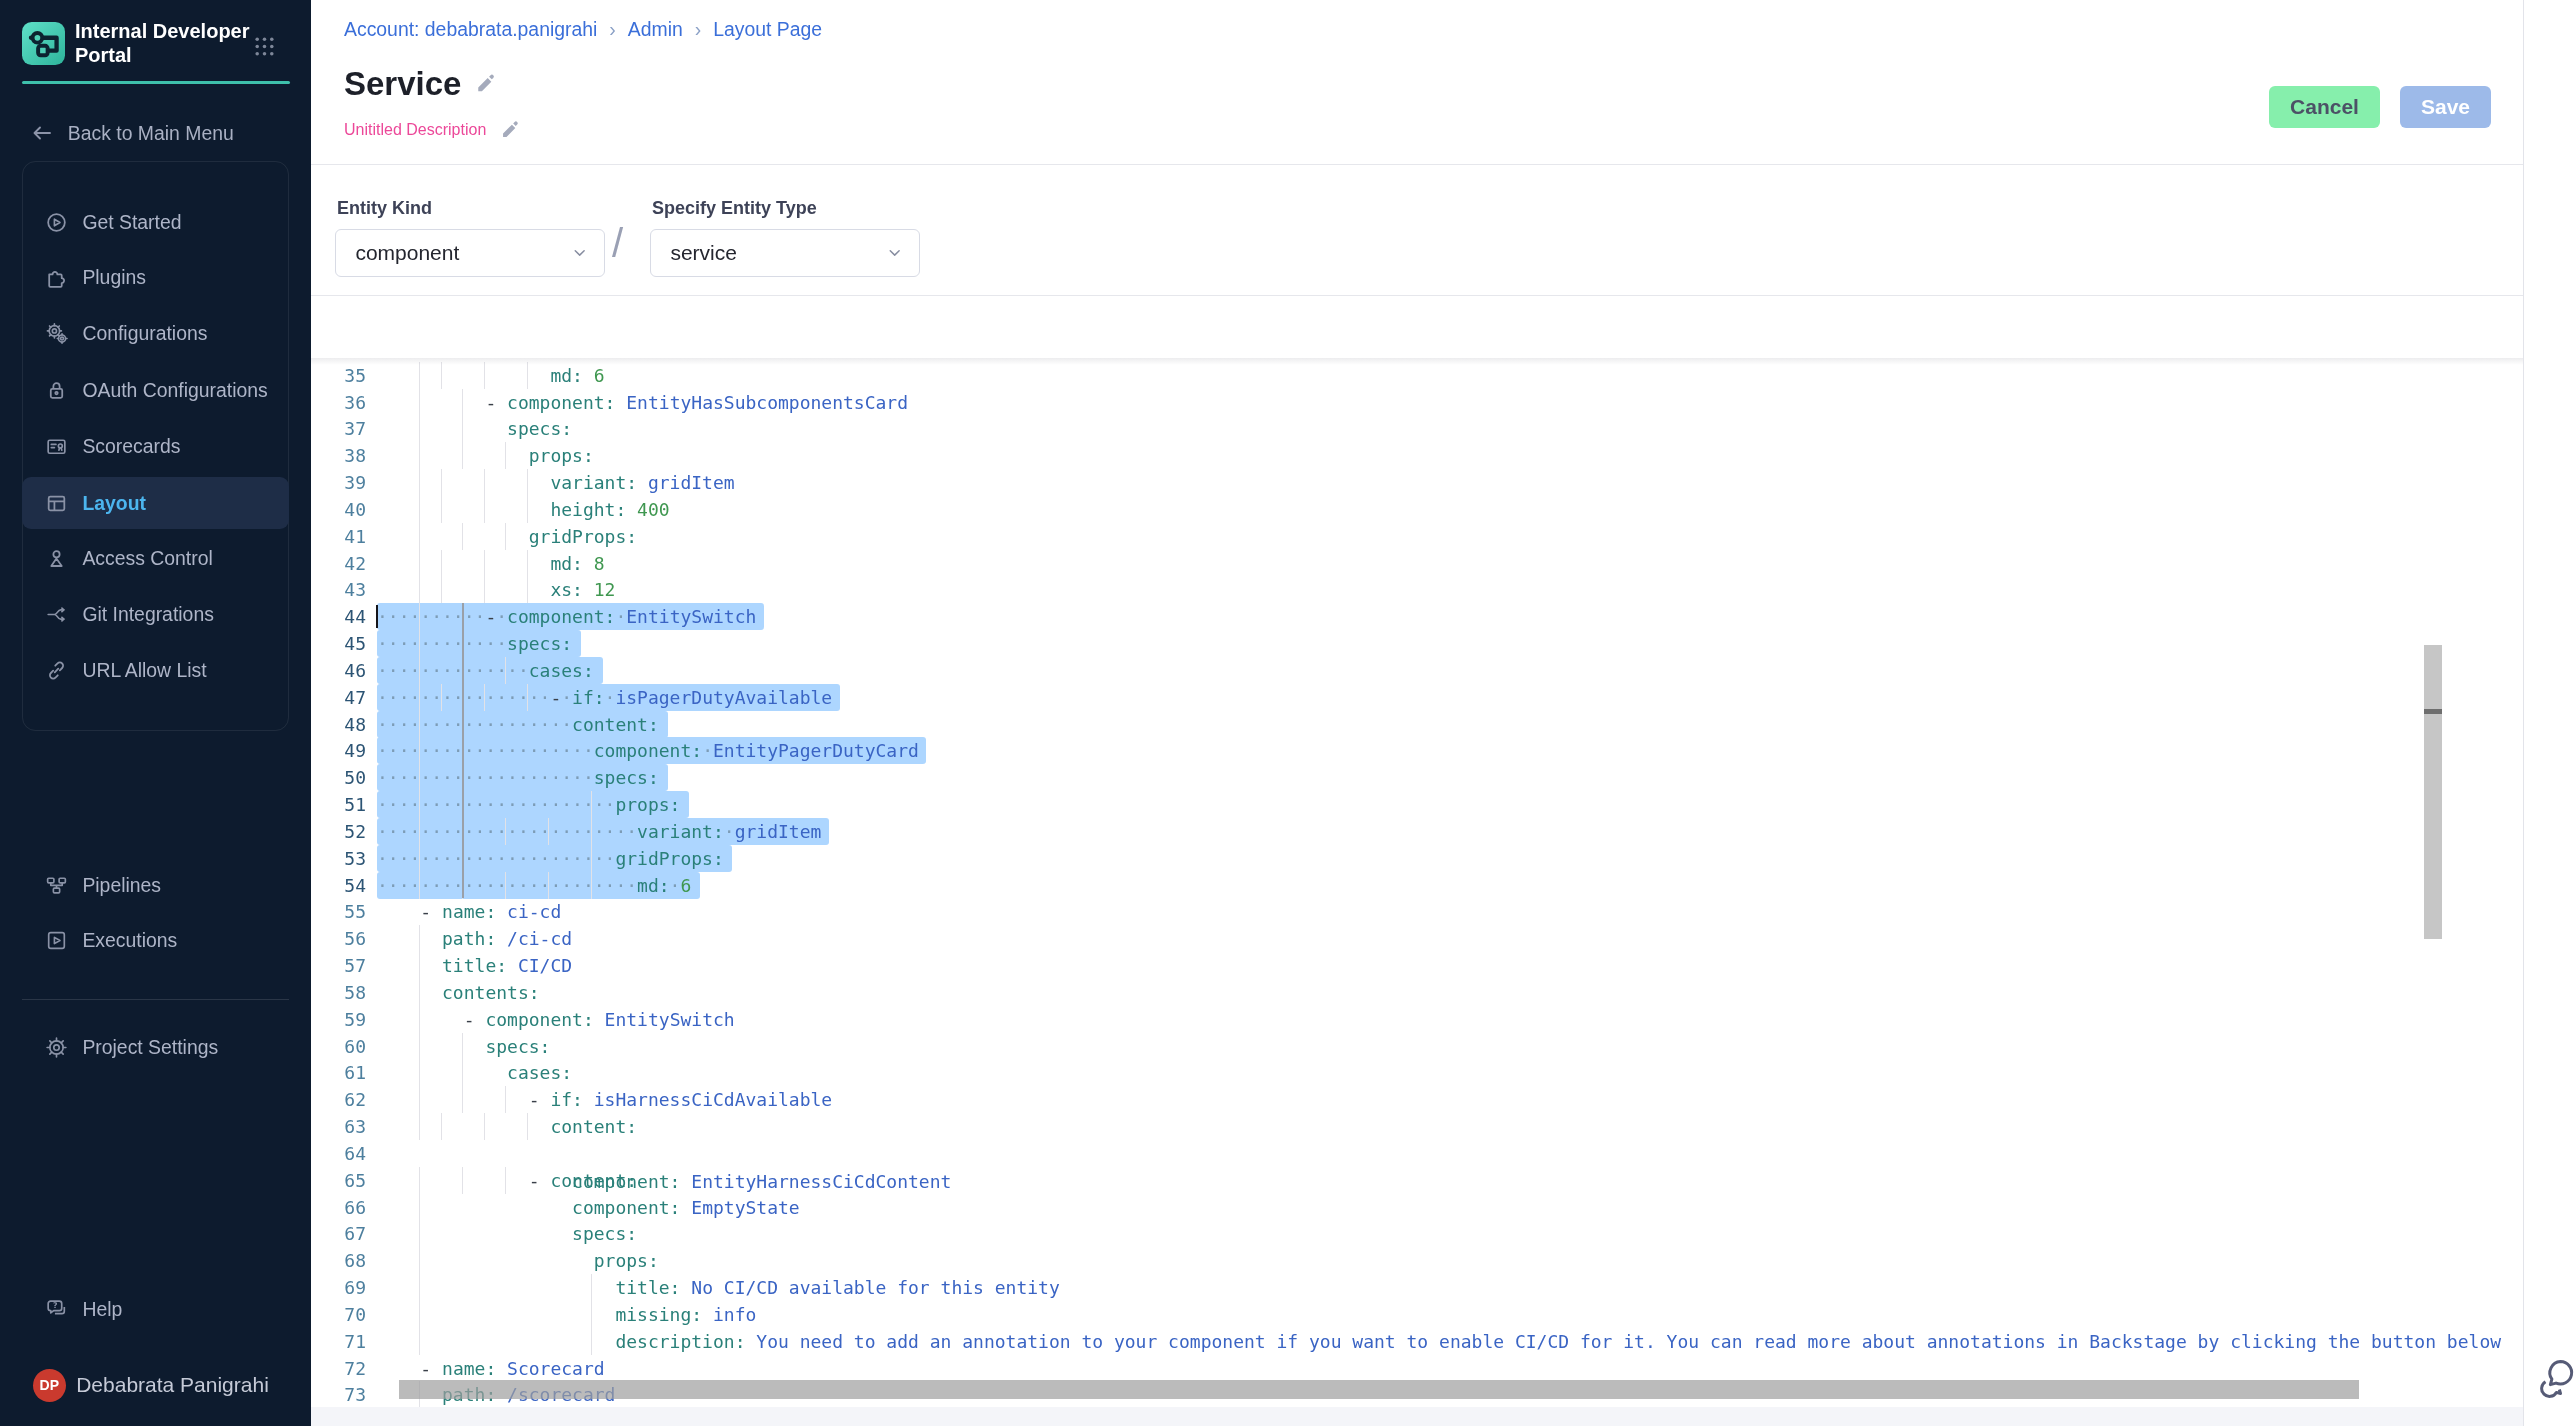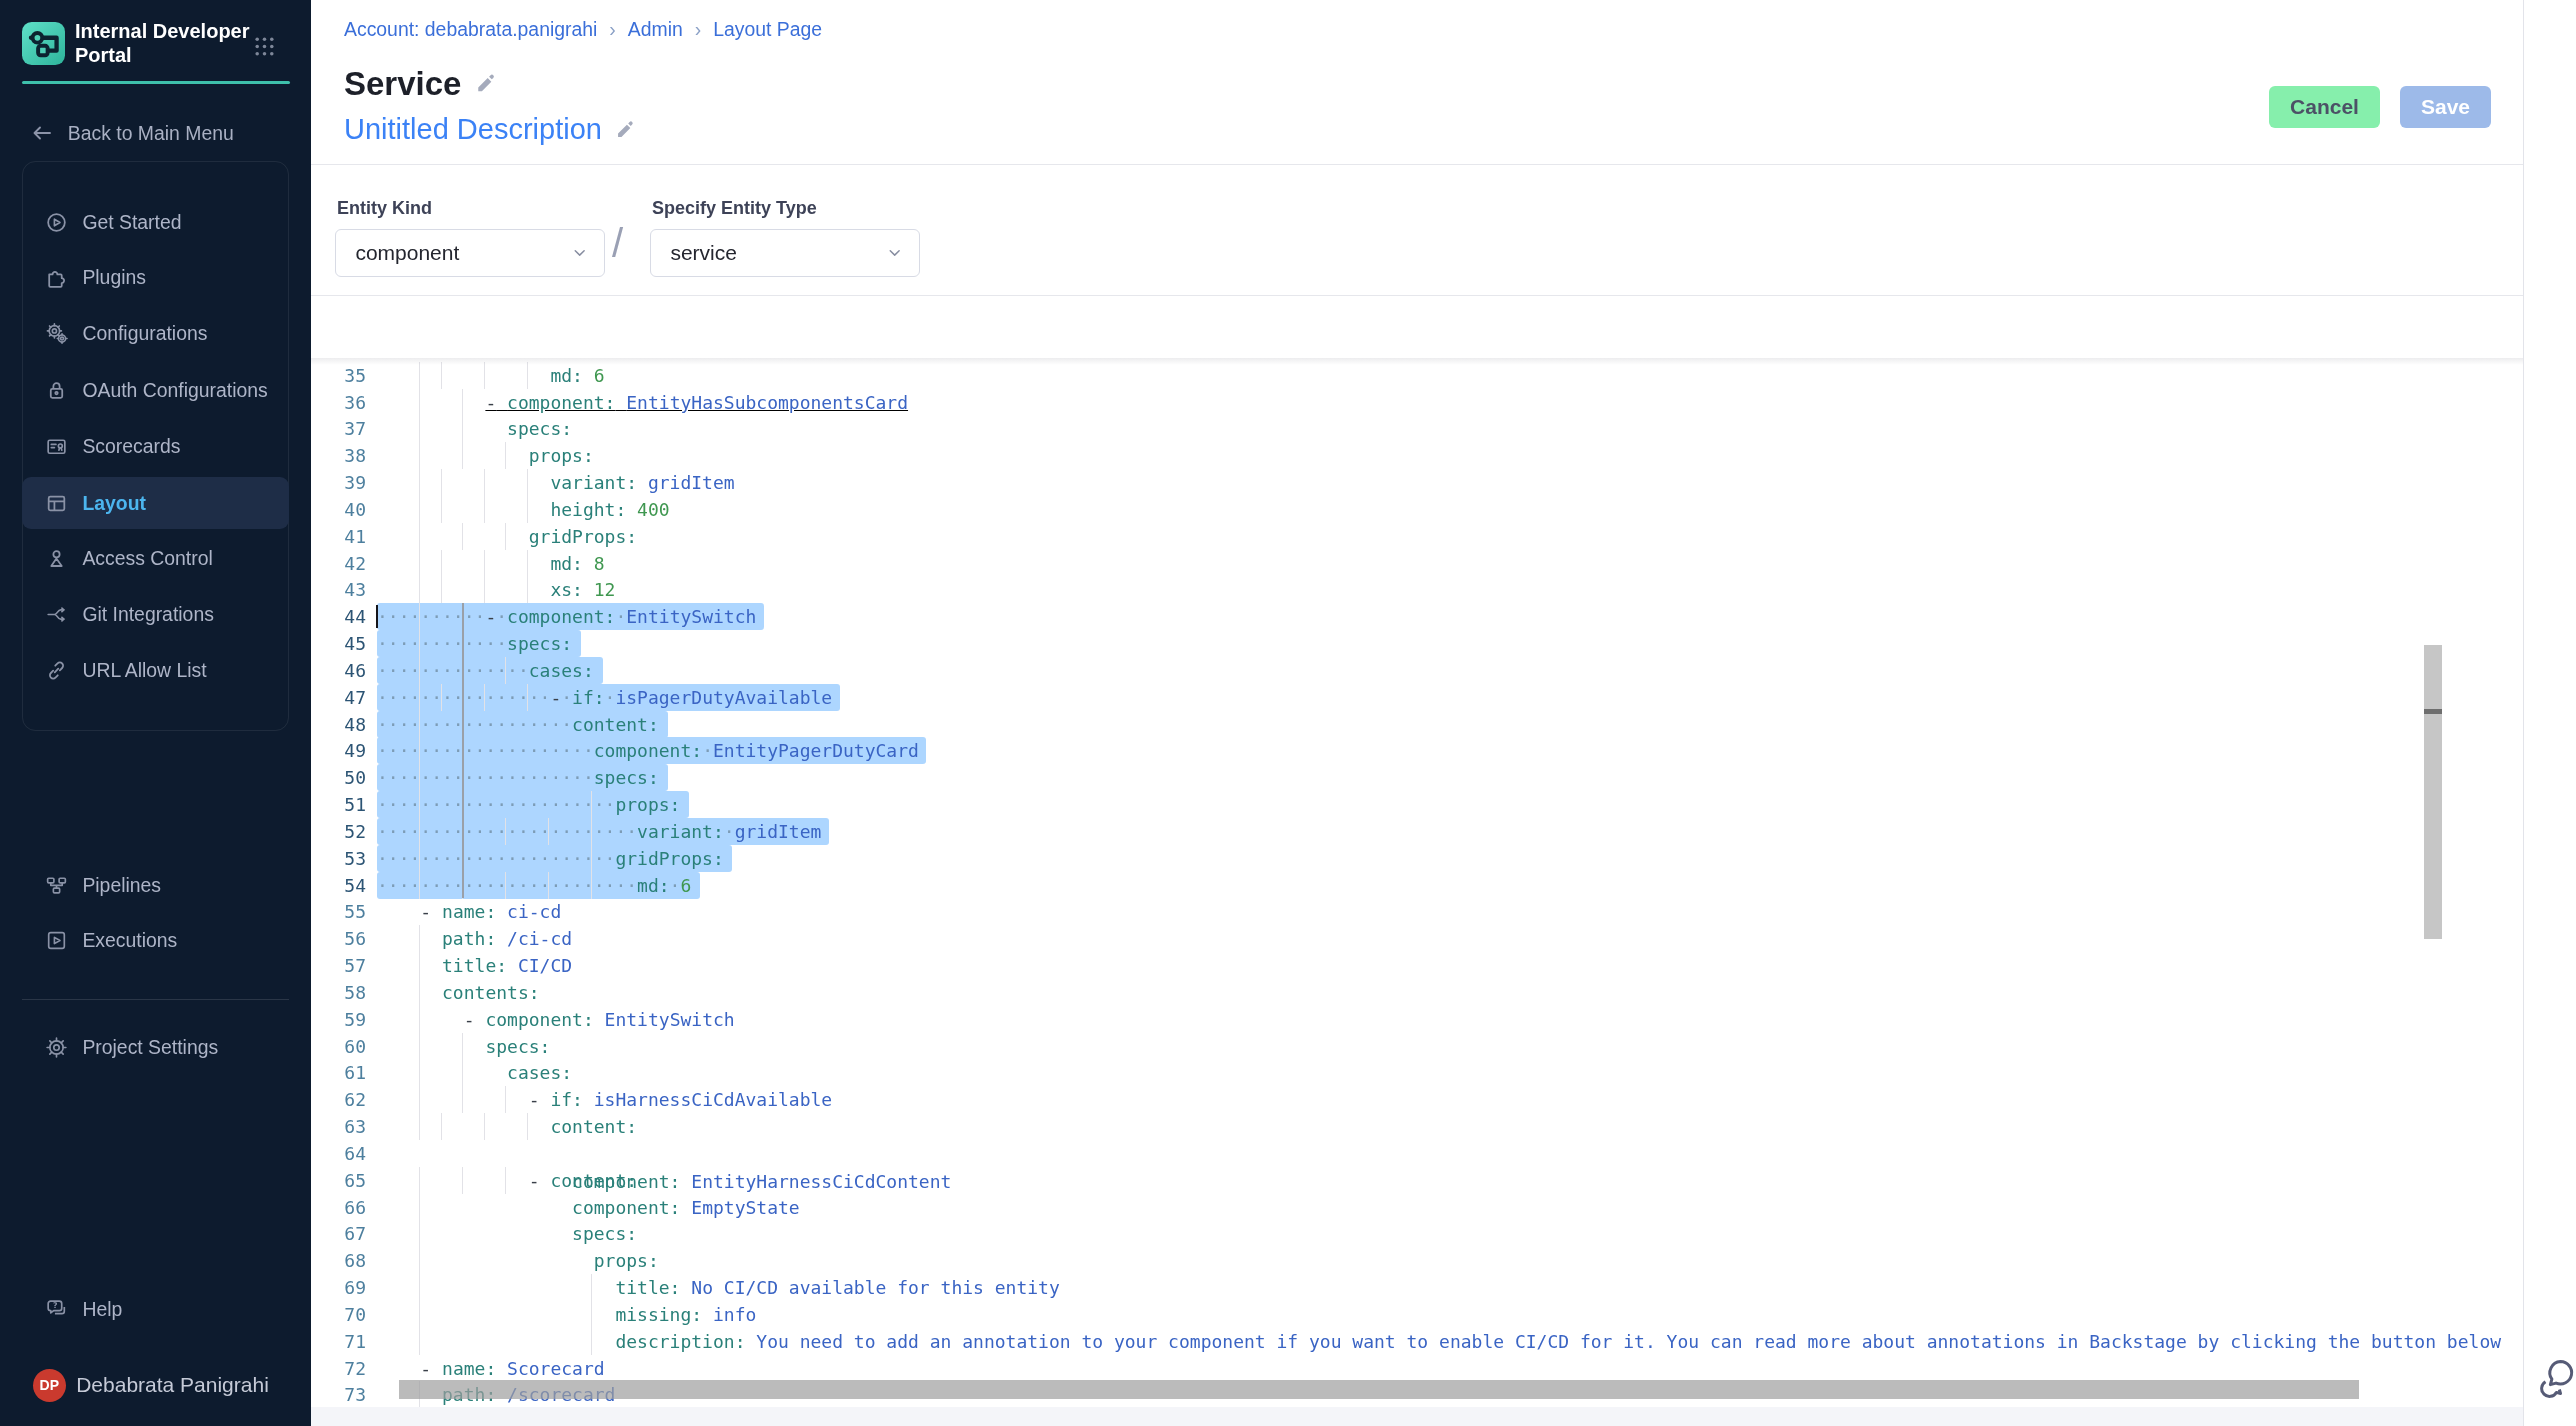--- a/index.html
+++ b/index.html
@@ -37,21 +37,21 @@
   .user-row .lbl{margin-left:10.4px;font-size:21px;color:#c5cad7;}
   
   .main{position:absolute;left:311px;top:0;width:2265px;height:1427px;background:#fff;}
   .panel-border{position:absolute;left:2212px;top:0;bottom:0;width:0.7px;background:#e3e4ea;}
   .breadcrumb{position:absolute;left:33px;top:18px;font-size:19.4px;color:var(--blue);display:flex;align-items:center;}
   .breadcrumb .crumb{cursor:pointer;}
   .breadcrumb .sep{color:#8aa0c6;margin:0 12px;font-size:19.4px;}
   .title-row{position:absolute;left:33px;top:64px;display:flex;align-items:center;height:39px;}
   .page-title{font-size:33px;font-weight:700;color:#1d2029;}
   .desc-row{position:absolute;left:33px;top:116px;display:flex;align-items:center;height:27px;}
-  .page-desc{font-size:29px;color:#3b82f6;}
+  .page-desc{font-size:16px;color:#ec4899;}
   .pencil{margin-left:13.4px;cursor:pointer;}
   .btn{position:absolute;top:86px;height:42px;border:none;border-radius:6px;font-size:21px;font-weight:700;
        font-family:"Liberation Sans",sans-serif;cursor:pointer;}
   .btn.cancel{left:1958px;width:111px;background:#86efac;color:#4c5166;}
   .btn.save{left:2089px;width:91px;background:#9dbae9;color:#ffffff;}
   .hdr-border{position:absolute;left:0;top:164px;width:2212px;height:0.7px;background:var(--border);}
   .fld-label{position:absolute;top:198px;font-size:18px;font-weight:700;color:#3d4257;}
   .dropdown{position:absolute;top:229px;width:270px;height:48px;background:#fff;border:1.5px solid #d8dbe5;
        border-radius:6px;box-sizing:border-box;display:flex;align-items:center;cursor:pointer;}
   .dropdown .val{margin-left:19.4px;font-size:21px;color:#24262f;font-weight:500;flex:1;}
@@ -295,21 +295,21 @@
     <svg class="chev ic" width="19.4" height="19.4" viewBox="0 0 24 24">
       <path d="m6.5 9.5 5.5 5.5 5.5-5.5" fill="none" stroke="#878da0" stroke-width="1.8" stroke-linecap="round" stroke-linejoin="round"></path>
     </svg>
   </div>
 
   <div class="sec-border"></div>
 
   <div class="editor">
     <div>
         <div class="cl" style="top: 3.7px;"><span class="ln">35</span><span class="cb" style="left: 66px;"><span class="ws">                </span><span class="tk-k">md:</span><span class="tk-w"> </span><span class="tk-n">6</span></span></div>
-        <div class="cl" style="top: 31px;"><span class="ln">36</span><span class="cb" style="left: 66px; text-decoration: underline;"><span class="ws">          </span><span class="tk-d">-</span><span class="tk-w"> </span><span class="tk-k">component:</span><span class="tk-w"> </span><span class="tk-v">EntityHasSubcomponentsCard</span></span></div>
+        <div class="cl" style="top: 31px;"><span class="ln">36</span><span class="cb" style="left: 66px;"><span class="ws">          </span><span class="tk-d">-</span><span class="tk-w"> </span><span class="tk-k">component:</span><span class="tk-w"> </span><span class="tk-v">EntityHasSubcomponentsCard</span></span></div>
         <div class="cl" style="top: 57px;"><span class="ln">37</span><span class="cb" style="left: 66px;"><span class="ws">            </span><span class="tk-k">specs:</span></span></div>
         <div class="cl" style="top: 84px;"><span class="ln">38</span><span class="cb" style="left: 66px;"><span class="ws">              </span><span class="tk-k">props:</span></span></div>
         <div class="cl" style="top: 111px;"><span class="ln">39</span><span class="cb" style="left: 66px;"><span class="ws">                </span><span class="tk-k">variant:</span><span class="tk-w"> </span><span class="tk-v">gridItem</span></span></div>
         <div class="cl" style="top: 138px;"><span class="ln">40</span><span class="cb" style="left: 66px;"><span class="ws">                </span><span class="tk-k">height:</span><span class="tk-w"> </span><span class="tk-n">400</span></span></div>
         <div class="cl" style="top: 165px;"><span class="ln">41</span><span class="cb" style="left: 66px;"><span class="ws">              </span><span class="tk-k">gridProps:</span></span></div>
         <div class="cl" style="top: 192px;"><span class="ln">42</span><span class="cb" style="left: 66px;"><span class="ws">                </span><span class="tk-k">md:</span><span class="tk-w"> </span><span class="tk-n">8</span></span></div>
         <div class="cl" style="top: 218px;"><span class="ln">43</span><span class="cb" style="left: 66px;"><span class="ws">                </span><span class="tk-k">xs:</span><span class="tk-w"> </span><span class="tk-n">12</span></span></div>
         <div class="cl sel" style="top: 245px;"><span class="selbg" style="left: 66px; width: 387px;"></span><span class="ln">44</span><span class="cb" style="left: 66px;"><span class="ws">··········</span><span class="tk-d">-</span><span class="tk-w">·</span><span class="tk-k">component:</span><span class="tk-w">·</span><span class="tk-v">EntitySwitch</span></span><span class="cursor" style="left: 65px;"></span></div>
         <div class="cl sel" style="top: 272px;"><span class="selbg" style="left: 66px; width: 204px;"></span><span class="ln">45</span><span class="cb" style="left: 66px;"><span class="ws">············</span><span class="tk-k">specs:</span></span></div>
         <div class="cl sel" style="top: 299px;"><span class="selbg" style="left: 66px; width: 226px;"></span><span class="ln">46</span><span class="cb" style="left: 66px;"><span class="ws">··············</span><span class="tk-k">cases:</span></span></div>

